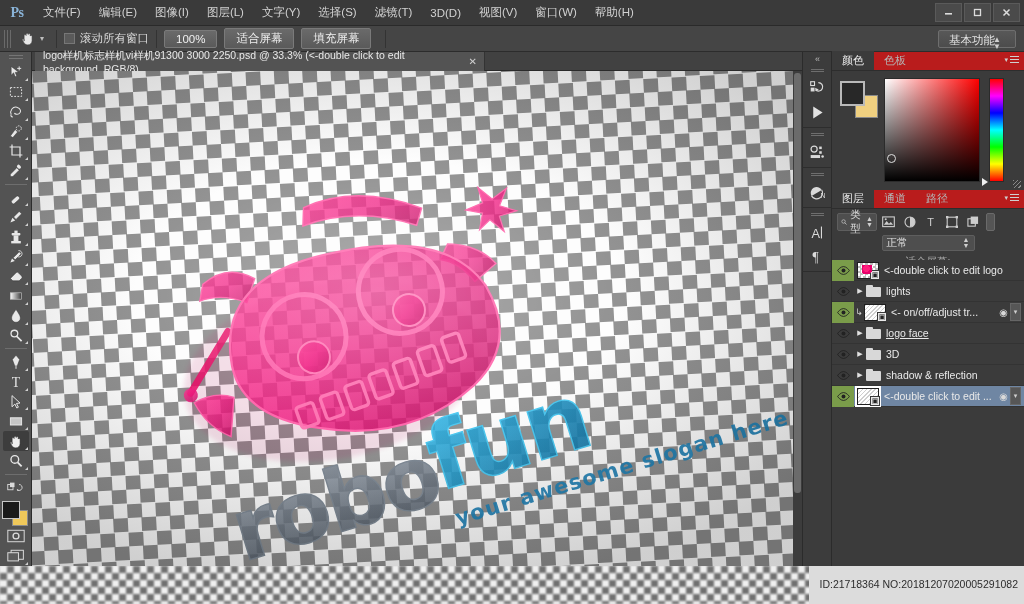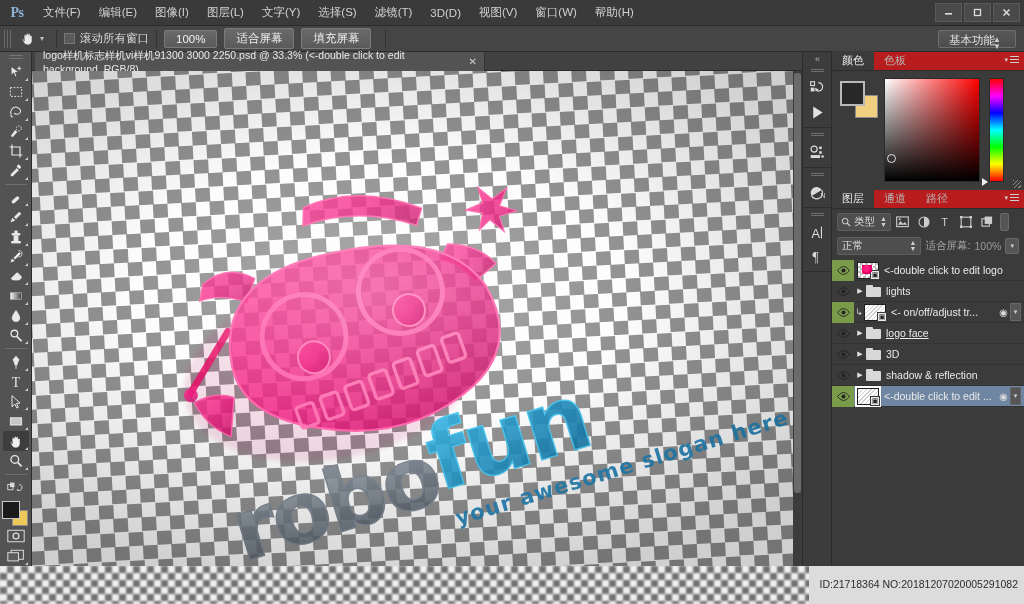--- a/index.html
+++ b/index.html
@@ -185,28 +185,28 @@
   }
   .cp-hue-marker { position: absolute; left: 150px; bottom: 5px; width: 0; height: 0;
     border-top: 4px solid transparent; border-bottom: 4px solid transparent; border-left: 6px solid #efefef; }
   .cp-resize { position: absolute; right: 3px; bottom: 3px; width: 8px; height: 8px;
     background: repeating-linear-gradient(135deg,#8a8a8a 0 1px,transparent 1px 3px); }
 
   
   .layers-panel { position: absolute; left: 0; top: 138px; width: 192px; height: 376px; background: #3b3b3b; }
   .lp-filter { height: 26px; display: flex; align-items: center; padding: 0 5px; gap: 2px; }
   .lp-type {
-    width: 54px; height: 18px; background: #4e4e4e; border: 1px solid #5e5e5e; border-radius: 2px;
+    width: 40px; height: 18px; background: #4e4e4e; border: 1px solid #5e5e5e; border-radius: 2px;
     display: flex; align-items: center; padding: 0 3px; color: #d8d8d8; font-size: 10.5px; gap: 3px;
   }
   .lp-type .arrows { margin-left: auto; font-size: 7px; line-height: 6px; color: #cfcfcf; }
   .fico { width: 19px; height: 18px; display: flex; align-items: center; justify-content: center; color: #cdcdcd; font-size: 11px; }
   .lp-toggle { width: 9px; height: 18px; background: #555; border: 1px solid #6a6a6a; border-radius: 2px; margin-left: 2px; }
 
-  .lp-blend { height: 22px; display: flex; align-items: center; padding: 0 5px; gap: 4px; }
+  .lp-blend { height: 22px; display: flex; align-items: center; padding: 0 5px; gap: 4px; flex-direction: column; }
   .blend-sel {
     width: 93px; height: 18px; background: #4e4e4e; border: 1px solid #5e5e5e; border-radius: 2px;
     color: #e0e0e0; font-size: 10.5px; display: flex; align-items: center; padding: 0 4px;
   }
   .blend-sel .arrows { margin-left: auto; font-size: 7px; line-height: 6px; color: #cfcfcf; }
   .lbl-dim { color: #a6a6a6; font-size: 10.5px; white-space: nowrap; }
   .num-box { color: #9a9a9a; font-size: 10.5px; width: 30px; text-align: right; }
   .mini-btn { width: 15px; height: 16px; background: #555; border: 1px solid #6a6a6a; border-radius: 2px;
     display:flex;align-items:center;justify-content:center;color:#cfcfcf;font-size:7px; }
 

